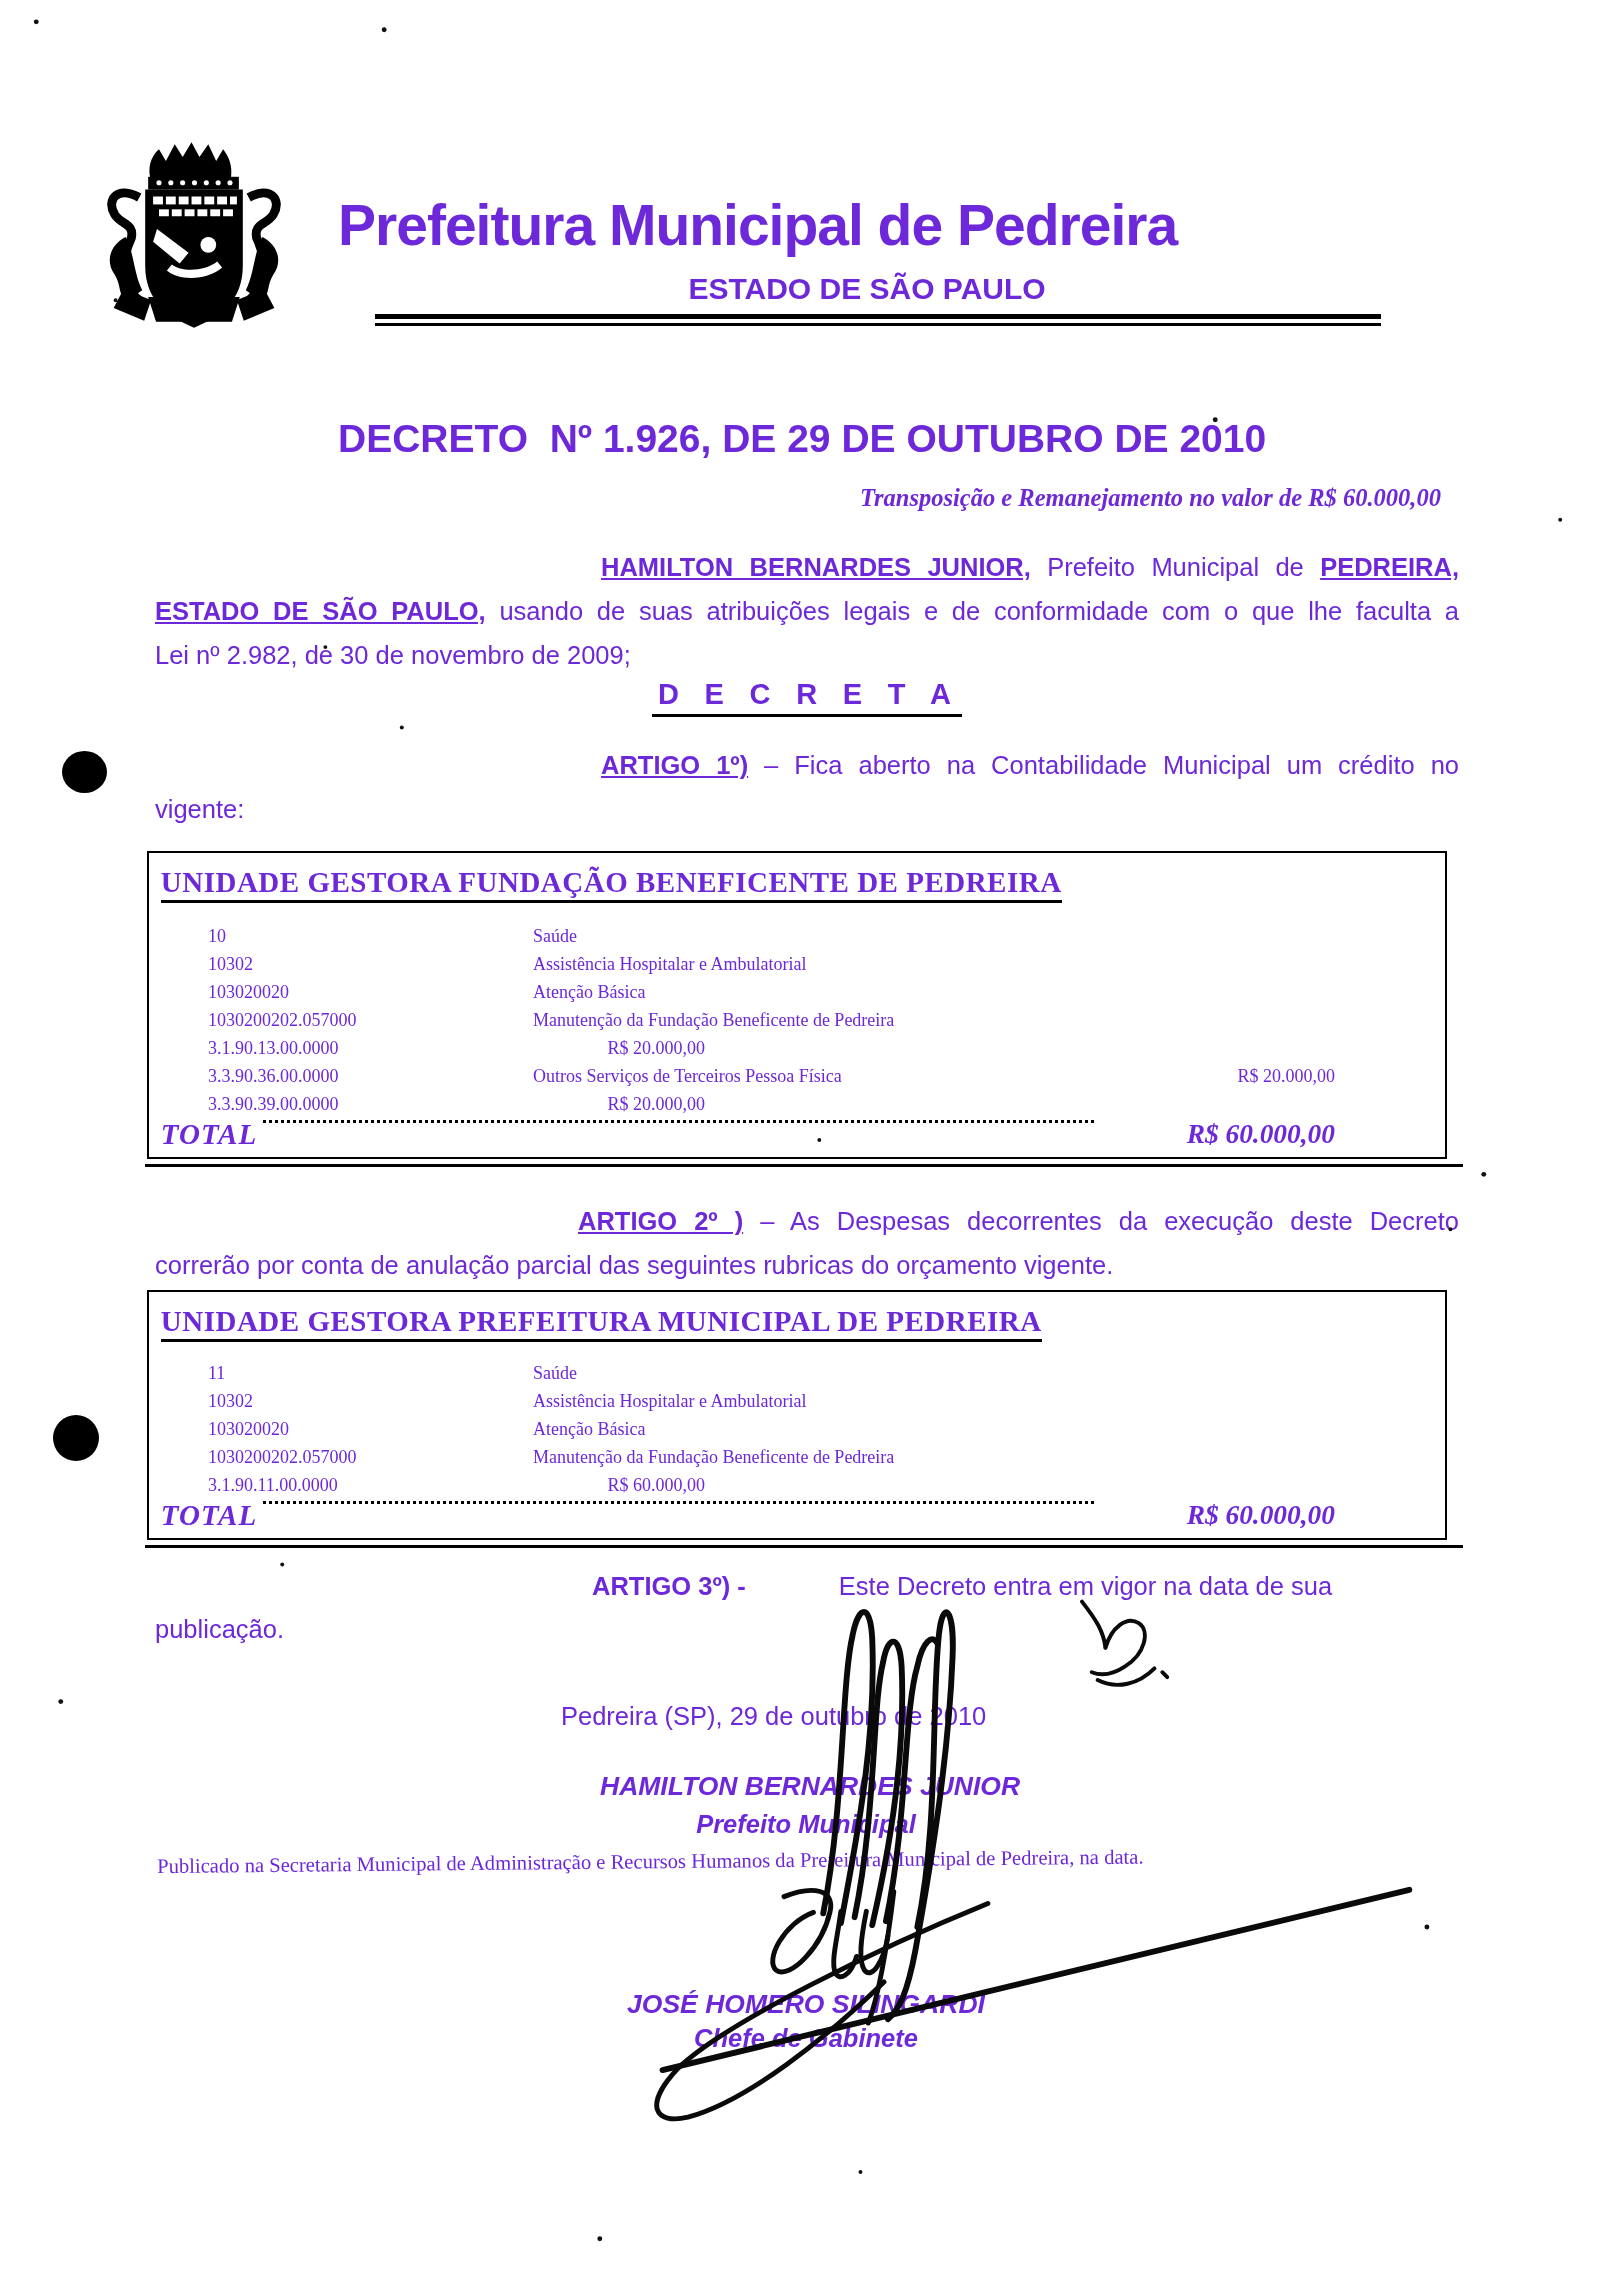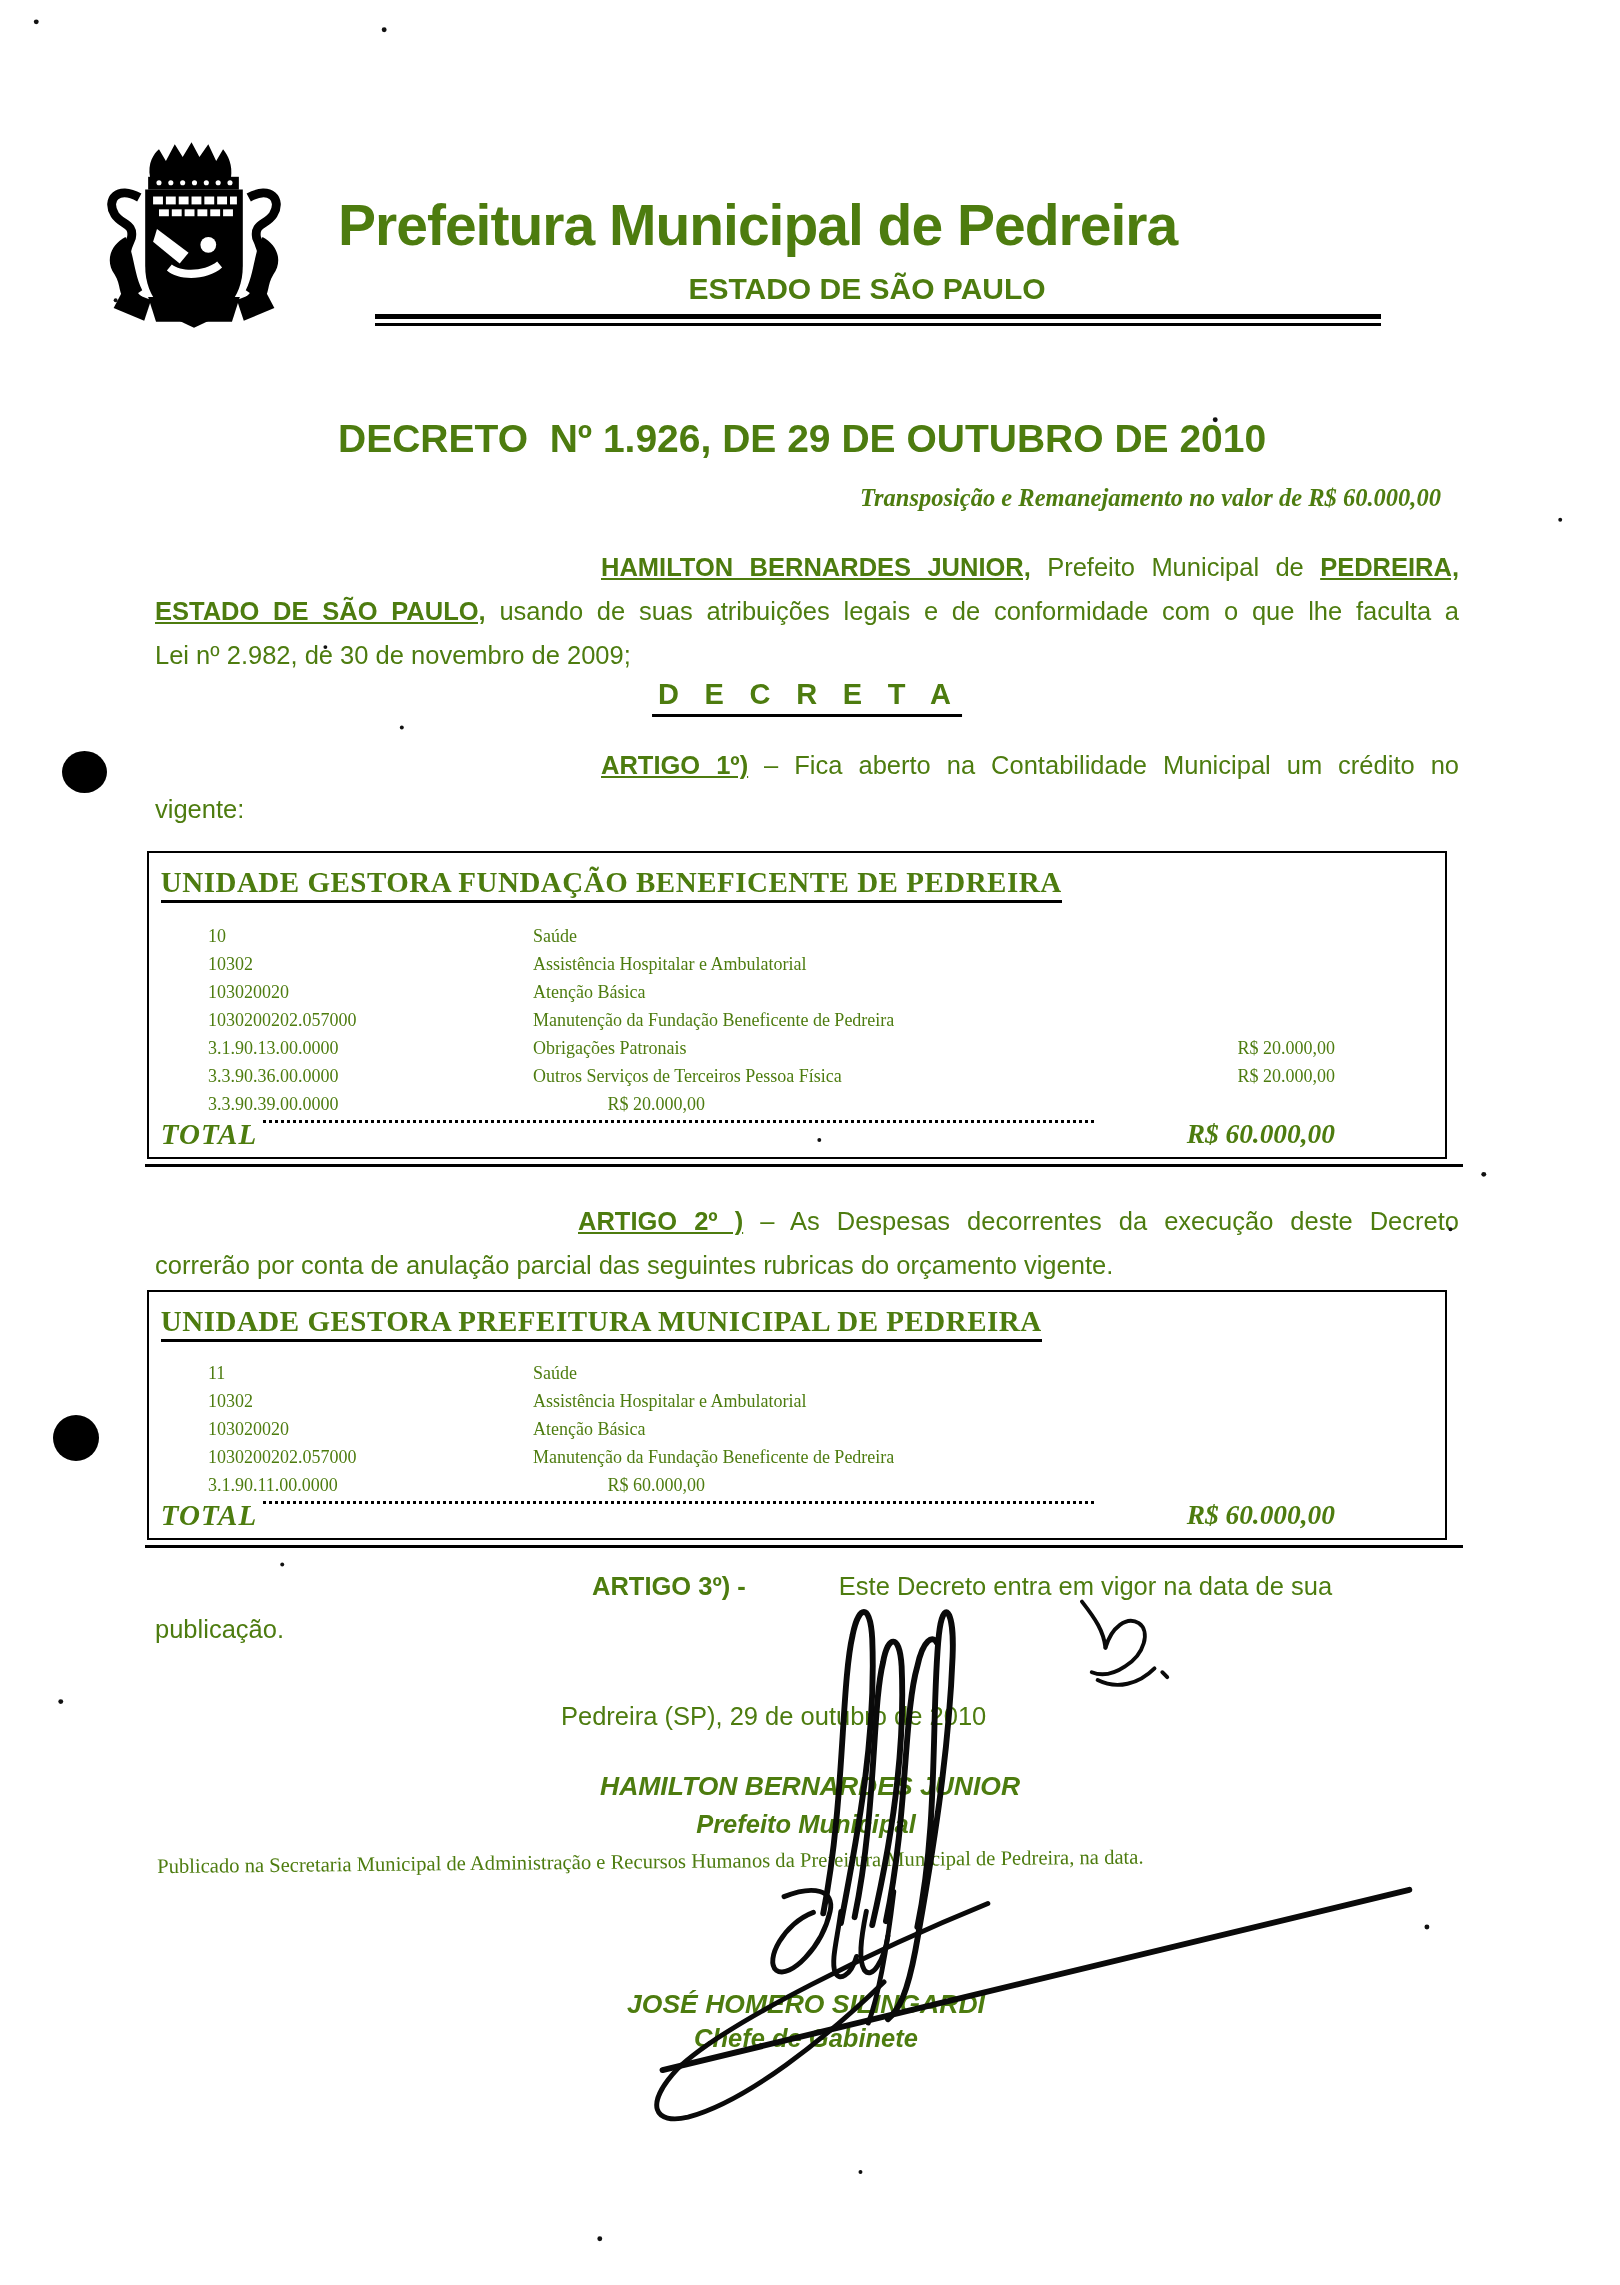--- a/index.html
+++ b/index.html
@@ -1,17 +1,17 @@
 <!DOCTYPE html>
 <html><head>
 <meta charset="utf-8">
 <style>
   html,body{margin:0;padding:0;background:#ffffff;}
   .page{
-    position:relative;width:1620px;height:2286px;background:#ffffff;color:#4d7c0f;
+    position:relative;width:1620px;height:2286px;background:#ffffff;color:#6d28d9;
     font-family:"Liberation Sans",sans-serif;overflow:hidden;
   }
   .abs{position:absolute;}
 
   
   .emblem{left:88px;top:133px;width:212px;height:200px;}
   .brand-title{left:338px;top:192px;font-weight:700;font-size:57px;letter-spacing:-1px;white-space:nowrap;}
   .brand-subtitle{left:681px;top:272px;width:372px;text-align:center;font-weight:700;font-size:30px;white-space:nowrap;}
   .rule-a{left:375px;top:314px;width:1006px;height:4.9px;background:#000;}
   .rule-b{left:375px;top:323px;width:1006px;height:2.9px;background:#000;}
@@ -165,21 +165,20 @@
         </div>
 
         <div class="trow">
           <span class="c-code">1030200202.057000</span>
           <span class="c-desc">Manutenção da Fundação Beneficente de Pedreira</span>
           <span class="c-val"></span>
         </div>
 
         <div class="trow">
           <span class="c-code">3.1.90.13.00.0000</span>
-          <span class="c-desc">Obrigações Patronais</span>
           <span class="c-val">R$ 20.000,00</span>
         </div>
 
         <div class="trow">
           <span class="c-code">3.3.90.36.00.0000</span>
           <span class="c-desc">Outros Serviços de Terceiros Pessoa Física</span>
           <span class="c-val">R$ 20.000,00</span>
         </div>
 
         <div class="trow">

